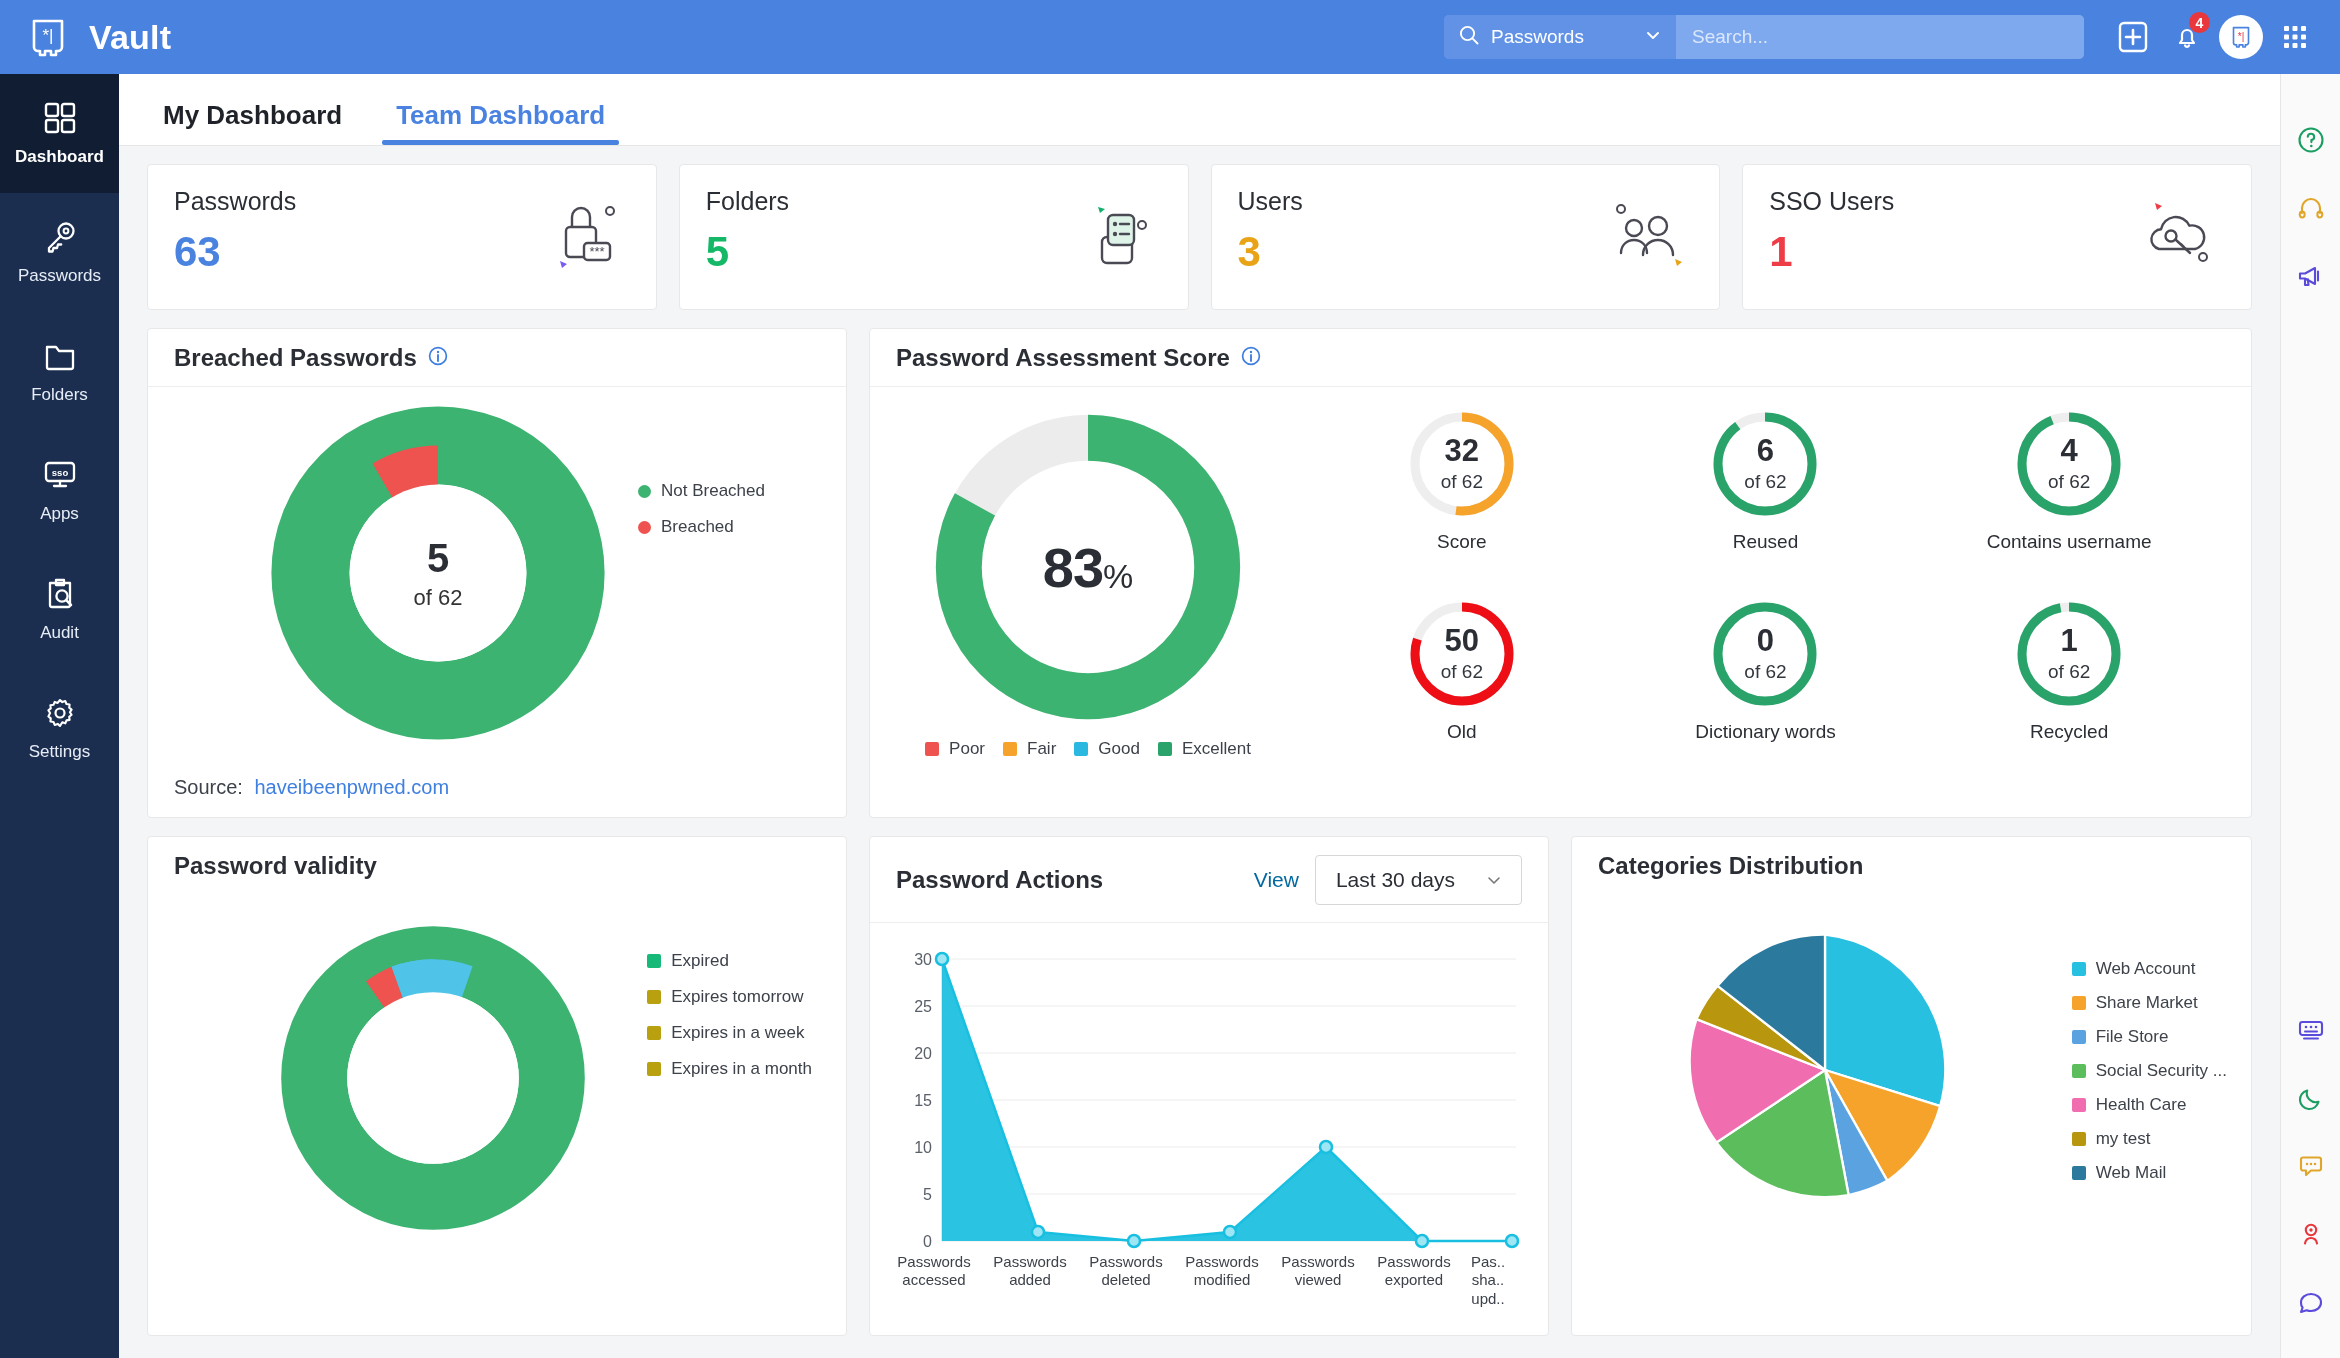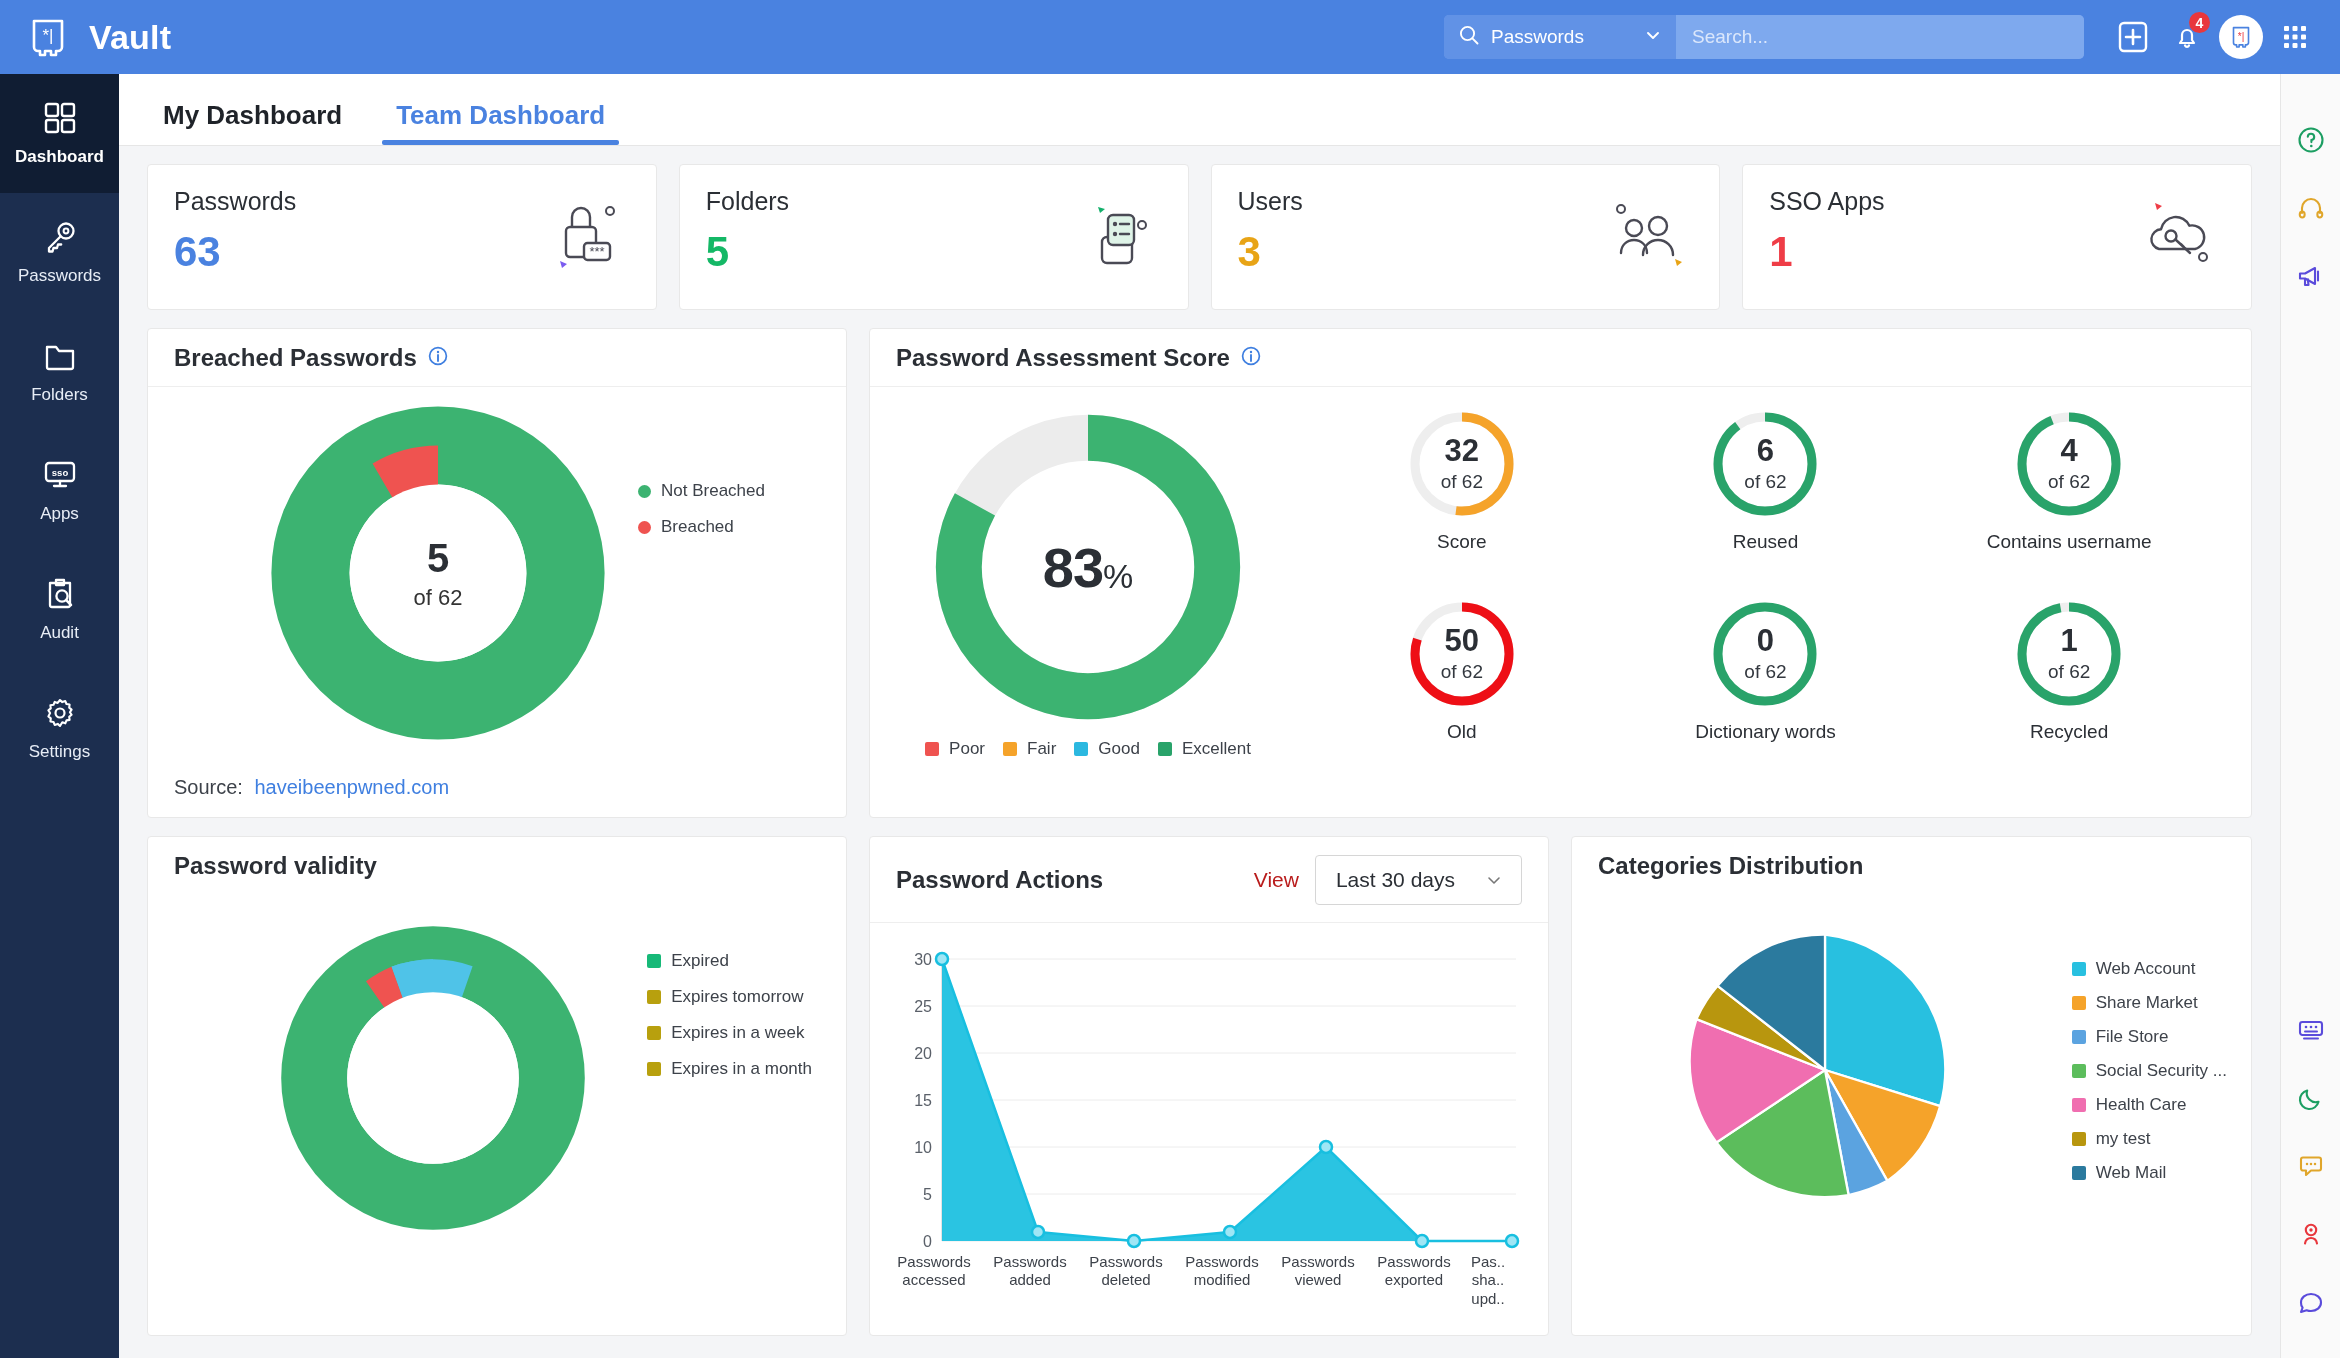--- a/index.html
+++ b/index.html
@@ -343,21 +343,21 @@
           <path d="M20 62c0-8 6-13 13-13s13 5 13 13" stroke="#4a4a55" stroke-width="2.4" stroke-linecap="round"></path>
           <circle cx="57" cy="35" r="9" stroke="#4a4a55" stroke-width="2.4"></circle>
           <path d="M42 64c0-9 7-15 15-15s15 6 15 15" stroke="#4a4a55" stroke-width="2.4" stroke-linecap="round"></path>
           <circle cx="20" cy="18" r="4" stroke="#4a4a55" stroke-width="2"></circle>
           <path d="M74 68l7 3-5 4z" fill="#e8a416"></path>
         </svg>
       </span>
     </div>
 
     <div class="card stat">
-      <div class="t">SSO Apps</div>
+      <div class="t">SSO Users</div>
       <div class="v" style="color:#ef3d47">1</div>
       <span class="art">
         <svg width="92" height="92" viewBox="0 0 92 92" fill="none">
           <path d="M26 58a10 10 0 0 1 2-19.7 15 15 0 0 1 28.4-3.6A11 11 0 0 1 62 58H26z" stroke="#4a4a55" stroke-width="2.4" stroke-linejoin="round"></path>
           <circle cx="38" cy="45" r="5.5" stroke="#4a4a55" stroke-width="2.4"></circle>
           <path d="M42.5 48.5L57 62M52 57l3 3M48 53l3 3" stroke="#4a4a55" stroke-width="2.4" stroke-linecap="round"></path>
           <circle cx="70" cy="66" r="4" stroke="#4a4a55" stroke-width="2"></circle>
           <path d="M22 12l7 3-5 4z" fill="#ef3d47"></path>
         </svg>
       </span>
@@ -571,21 +571,21 @@
             <span>Expires in a month</span>
           </div>
         </div>
       </div>
     </div>
 
     <div class="card" id="actions">
       <div class="ctitle" style="border-bottom:1px solid #eee; height:86px;">
         <h3>Password Actions</h3>
         <div style="margin-left:auto; display:flex; align-items:center; gap:16px;">
-          <span style="font-size:21px; color:#b91c1c;">View</span>
+          <span style="font-size:21px; color:#0369a1;">View</span>
           <div class="select">
             <span>Last 30 days</span>
             <span>
               <svg width="14" height="14" viewBox="0 0 14 14">
                   <path d="M2 5l5 5 5-5" stroke="#777" stroke-width="1.6" fill="none" stroke-linecap="round" stroke-linejoin="round"></path>
                 </svg>
             </span>
           </div>
         </div>
       </div>

